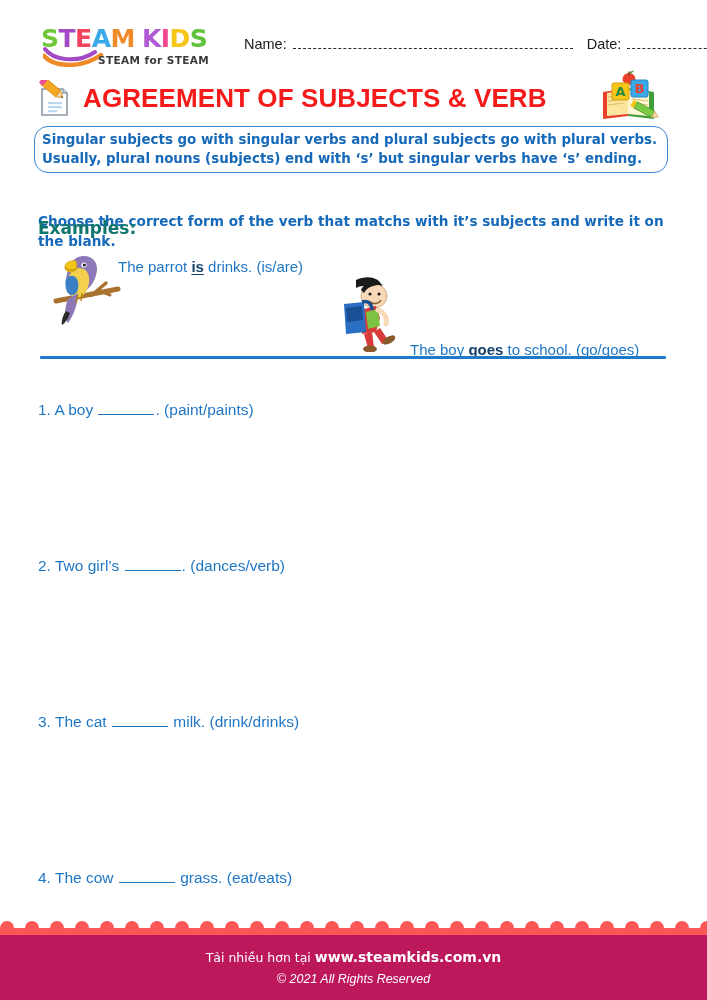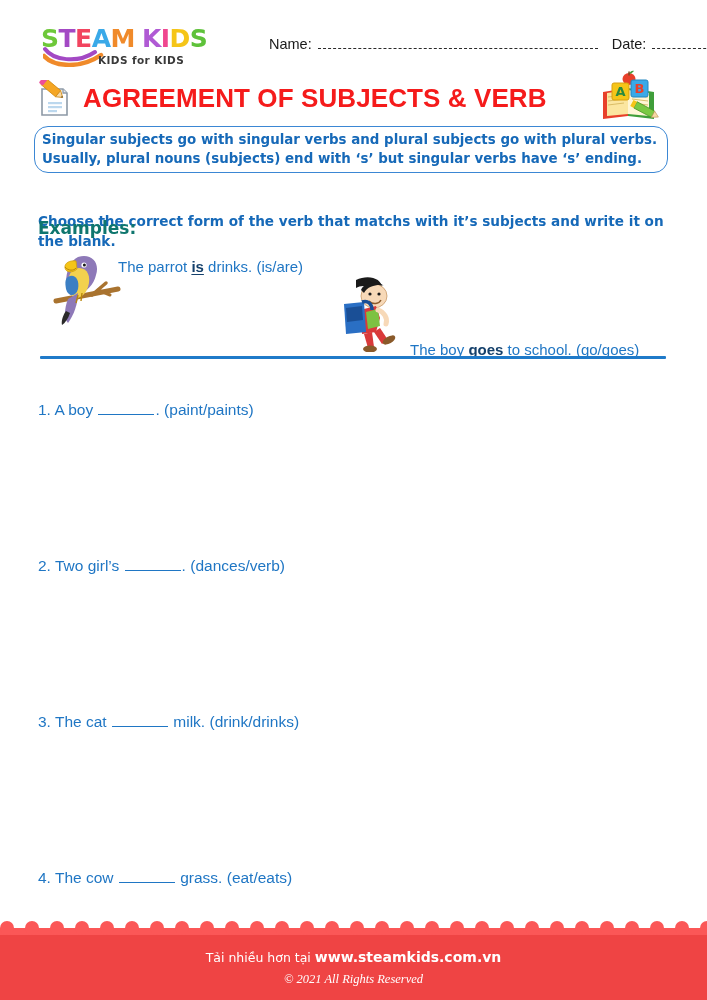--- a/index.html
+++ b/index.html
@@ -62,21 +62,21 @@
     font-family: "DejaVu Sans", sans-serif;
     font-size: 10.5px;
     font-weight: bold;
     color: #3a3a3a;
     letter-spacing: 0.4px;
     white-space: nowrap;
   }
 
   .name-date {
     position: absolute;
-    left: 269px;
+    left: 244px;
     top: 36px;
     width: 430px;
     height: 24px;
     display: flex;
     align-items: baseline;
     font-size: 14.5px;
     color: #1a1a1a;
   }
   .nd-label { white-space: nowrap; }
   .nd-rule {
@@ -223,21 +223,21 @@
   .q3 { top: 713px; }
   .q4 { top: 869px; }
 
   
   .footer {
     position: absolute;
     left: 0;
     top: 932px;
     width: 707px;
     height: 68px;
-    background: #ef4444;
+    background: #be185d;
   }
   .footer-scallop {
     position: absolute;
     left: 0;
     top: -11px;
     width: 707px;
     height: 14px;
     display: block;
   }
   .footer-line1 {
@@ -252,41 +252,41 @@
   .footer-line1 b {
     font-weight: bold;
     font-size: 14px;
   }
   .footer-line2 {
     position: absolute;
     left: 0; right: 0;
     top: 40px;
     text-align: center;
     color: #ffffff;
-    font-family: Liberation Serif, serif;
+    font-family: Liberation Sans, sans-serif;
     font-style: italic;
     font-size: 12.5px;
   }
 </style>
 </head>
 <body>
 
 <div class="page">
 
   <div class="header">
 
     <div class="logo-block">
       <div class="logo-word">
         <span style="color: rgb(110, 200, 58);">S</span><span style="color: rgb(163, 73, 196);">T</span><span style="color: rgb(242, 68, 95);">E</span><span style="color: rgb(58, 169, 232);">A</span><span style="color: rgb(240, 138, 42);">M</span><span class="logo-gap"></span><span style="color: rgb(176, 90, 212);">K</span><span style="color: rgb(240, 71, 143);">I</span><span style="color: rgb(245, 197, 24);">D</span><span style="color: rgb(94, 194, 58);">S</span>
       </div>
       <svg class="logo-swoosh" viewBox="0 0 62 22">
         <path d="M2 4 C10 15, 34 19, 52 7" stroke="#a349c4" stroke-width="4" fill="none" stroke-linecap="round"></path>
         <path d="M1 11 C11 22, 38 24, 58 10" stroke="#f08a2a" stroke-width="4.5" fill="none" stroke-linecap="round"></path>
       </svg>
-      <div class="logo-sub">KIDS for KIDS</div>
+      <div class="logo-sub">STEAM for STEAM</div>
     </div>
 
     <div class="name-date">
       <span class="nd-label">Name:</span>
       <span class="nd-rule name"></span>
       <span class="nd-label date">Date:</span>
       <span class="nd-rule date"></span>
     </div>
   </div>
 

